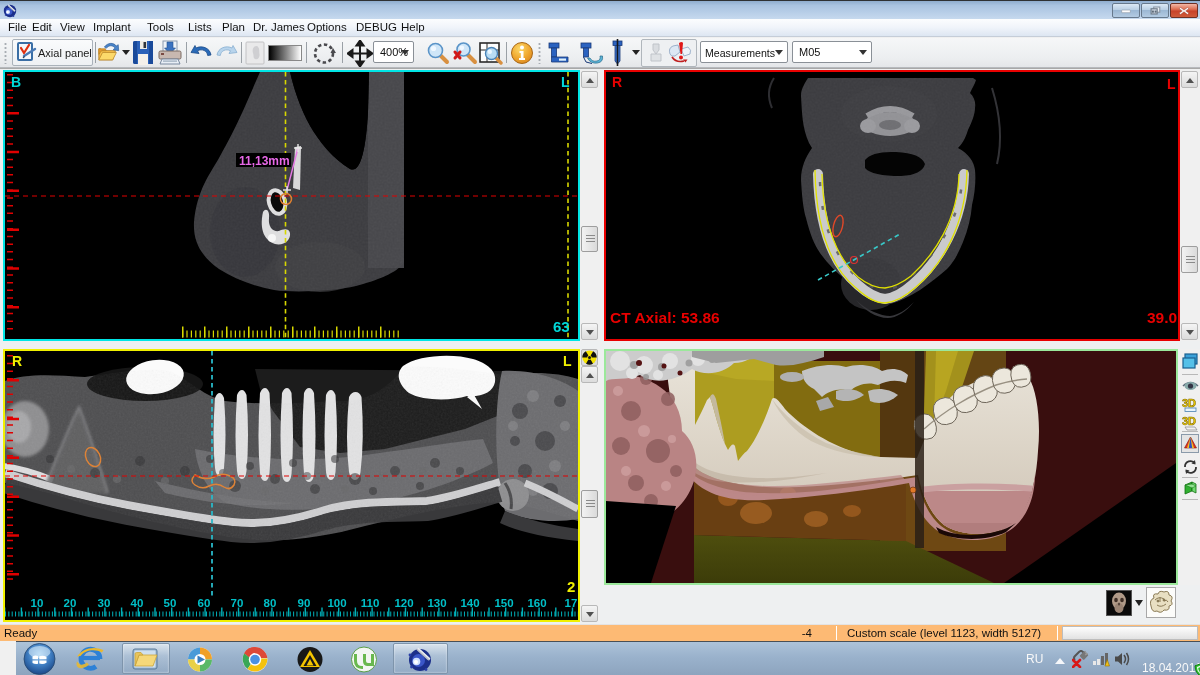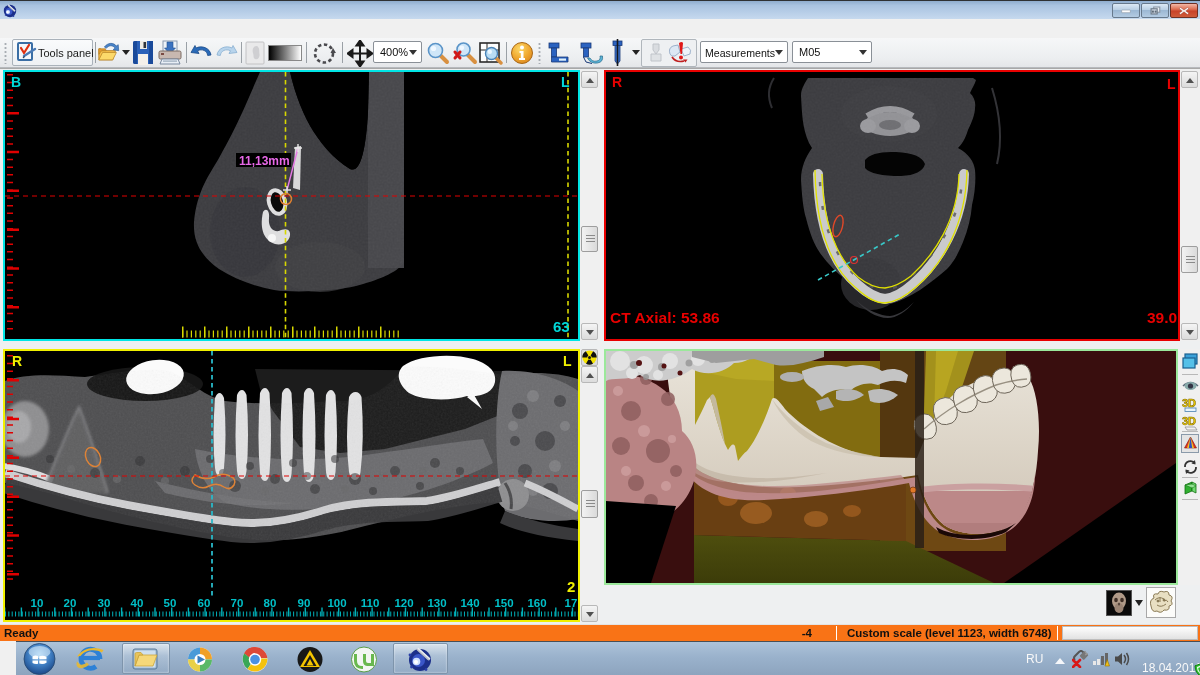--- a/index.html
+++ b/index.html
@@ -48,22 +48,22 @@
 .sb{position:absolute;width:20px;background:#f0f0f0;}
 .sbbtn{position:absolute;left:1px;width:17px;height:17px;background:linear-gradient(#f4f4f4,#dcdcdc);
   border:1px solid #b8b8b8;border-radius:2px;}
 .sbthumb{position:absolute;left:1px;width:17px;background:linear-gradient(90deg,#f2f2f2,#dadada);
   border:1px solid #9d9d9d;border-radius:2px;}
 .tri-up{position:absolute;left:4px;top:6px;width:0;height:0;border-left:4px solid transparent;border-right:4px solid transparent;border-bottom:5px solid #505050;}
 .tri-dn{position:absolute;left:4px;top:6px;width:0;height:0;border-left:4px solid transparent;border-right:4px solid transparent;border-top:5px solid #505050;}
 .thlines{position:absolute;left:4px;top:50%;margin-top:-4px;width:9px;height:7px;
   background:repeating-linear-gradient(#8a8a8a 0,#8a8a8a 1px,transparent 1px,transparent 3px);}
 
-#statusbar{position:absolute;left:0;top:624px;width:1200px;height:17px;background:#f97316;
-  border-top:1px solid #e3e3e3;font-size:11.5px;color:#111;font-weight:bold;}
+#statusbar{position:absolute;left:0;top:624px;width:1200px;height:17px;background:#fdba74;
+  border-top:1px solid #e3e3e3;font-size:11.5px;color:#111;}
 
 #taskbar{position:absolute;left:16px;top:641px;width:1200px;height:34px;
   background:linear-gradient(#adc3d9 0%,#9ab2cc 45%,#8da4be 100%);
   border-top:1px solid #494f55;}
 .tbtn{position:absolute;top:1px;height:31px;border-radius:2px;}
 .tbtn.act{background:linear-gradient(rgba(255,255,255,0.55),rgba(255,255,255,0.18) 40%,rgba(160,185,210,0.25));
   border:1px solid #7e94ab;box-shadow:inset 0 0 2px rgba(255,255,255,.8);}
 </style>
 </head>
 <body>
@@ -94,30 +94,43 @@
             <rect x="13.6" y="7.6" width="2.2" height="2.4" fill="#5e6b79" stroke="none"></rect>
           </g>
         </svg>
       </div>
     <div class="winbtn" id="btncls">
         <svg class="glyph" viewBox="0 0 28 15">
           <path d="M10 4 L14 7 L18 4 L19.5 5.5 L16 8 L19.5 10.5 L18 12 L14 9 L10 12 L8.5 10.5 L12 8 L8.5 5.5 Z" fill="#fdfdfd" stroke="#8d4035" stroke-width="0.5"></path>
         </svg>
       </div>
   </div>
+  <div id="menubar">
+    <span style="left:8px">File</span>
+    <span style="left:32px">Edit</span>
+    <span style="left:60px">View</span>
+    <span style="left:93px">Implant</span>
+    <span style="left:147px">Tools</span>
+    <span style="left:188px">Lists</span>
+    <span style="left:222px">Plan</span>
+    <span style="left:253px">Dr. James</span>
+    <span style="left:307px">Options</span>
+    <span style="left:356px">DEBUG</span>
+    <span style="left:401px">Help</span>
+  </div>
   <div id="toolbar">
     <div class="grip" style="left:4px"></div>
     <div class="abs" style="left:12px;top:1px;width:81px;height:27px;background:linear-gradient(#fafbfc,#eef1f4);border:1px solid #aab2ba;border-radius:2px;"></div>
     <svg class="abs" style="left:16px;top:3px" width="22" height="22" viewBox="0 0 22 22">
       <rect x="2" y="2" width="14" height="17" rx="1" fill="#f4f7fb" stroke="#3a6ea5" stroke-width="2"></rect>
       <path d="M5 7 L8 12 L13 4" fill="none" stroke="#e03010" stroke-width="2.2" stroke-linecap="round"></path>
       <path d="M8 15 L19 8" stroke="#4a7ab5" stroke-width="2.4" stroke-linecap="round"></path>
       <path d="M6.5 16.5 L9 14.5 L8 17.5 Z" fill="#26425e"></path>
     </svg>
-    <div class="abs" style="left:38px;top:8.5px;font-size:11px;color:#1a1a1a;">Tools panel</div>
+    <div class="abs" style="left:38px;top:8.5px;font-size:11px;color:#1a1a1a;">Axial panel</div>
     <div class="tsep" style="left:95px"></div>
     <svg class="abs" style="left:97px;top:3px" width="24" height="23" viewBox="0 0 26 24">
       <path d="M2 8 L2 20 L17 20 L20 10 L5 10 L4 8 Z" fill="#f8c04a" stroke="#b8862a" stroke-width="1"></path>
       <path d="M2 8 L9 8 L10 10 L5 10 L2 14 Z" fill="#e8982a" stroke="#b8862a" stroke-width="0.8"></path>
       <path d="M2 20 L6 12 L21 12 L17 20 Z" fill="#fcd96a" stroke="#b8862a" stroke-width="0.8"></path>
       <path d="M8 6 C12 1 18 1 21 5 L23 3.5 L23.5 10 L17.5 9 L19.5 7 C17 3.8 12.5 4 10 7.5 Z" fill="#4a84c8" stroke="#2a5a98" stroke-width="0.7"></path>
     </svg>
     <div class="abs" style="left:122px;top:12px;width:0;height:0;border-left:4px solid transparent;border-right:4px solid transparent;border-top:5px solid #222;"></div>
     <svg class="abs" style="left:131px;top:2px" width="24" height="25" viewBox="0 0 24 25">
       <path d="M2 3 Q2 1 4 1 L20 1 Q22 1 22 3 L22 22 Q22 24 20 24 L4 24 Q2 24 2 22 Z" fill="#2a60b8"></path>
@@ -167,21 +180,21 @@
     <svg class="abs" style="left:347px;top:2px" width="26" height="27" viewBox="0 0 26 27">
       <g stroke="#1a1a1a" stroke-width="2" fill="#1a1a1a">
         <line x1="13" y1="4" x2="13" y2="23"></line>
           <line x1="3" y1="13.5" x2="23" y2="13.5"></line>
         <path d="M13 0.5 L9.5 5.5 L16.5 5.5 Z"></path>
           <path d="M13 26.5 L9.5 21.5 L16.5 21.5 Z"></path>
         <path d="M0.5 13.5 L5.5 10 L5.5 17 Z"></path>
           <path d="M25.5 13.5 L20.5 10 L20.5 17 Z"></path>
       </g>
     </svg>
-    <div class="combo" style="left:373px;width:49px">
+    <div class="combo" style="left:373px;width:41px">
         <div class="ctext">400%</div>
         <div class="carr"></div>
       </div>
     <svg class="abs" style="left:426px;top:3px" width="24" height="24" viewBox="0 0 24 24">
       <line x1="13" y1="13" x2="21" y2="21" stroke="#d89040" stroke-width="4" stroke-linecap="round"></line>
       <circle cx="9.5" cy="9.5" r="7" fill="#cfe6f8" stroke="#5a94c8" stroke-width="1.6"></circle>
       <circle cx="7.5" cy="7.5" r="2.6" fill="#f0f8ff"></circle>
     </svg>
     <svg class="abs" style="left:452px;top:3px" width="26" height="24" viewBox="0 0 26 24">
       <line x1="15" y1="13" x2="23" y2="21" stroke="#d89040" stroke-width="4" stroke-linecap="round"></line>
@@ -665,21 +678,21 @@
           <circle cx="11" cy="13" r="1" fill="#6a5a3a"></circle>
           <circle cx="17" cy="12" r="1" fill="#6a5a3a"></circle>
         </g>
       </svg>
     </div>
   </div>
   <div id="statusbar">
     <div class="abs" style="left:4px;top:2px;">Ready</div>
     <div class="abs" style="left:770px;top:2px;width:42px;text-align:right;">-4</div>
     <div class="abs" style="left:836px;top:1px;width:1px;height:14px;background:#c4c4c4;border-right:1px solid #fff;"></div>
-    <div class="abs" style="left:847px;top:2px;">Custom scale (level 1123, width 6748)</div>
+    <div class="abs" style="left:847px;top:2px;">Custom scale (level 1123, width 5127)</div>
     <div class="abs" style="left:1057px;top:1px;width:1px;height:14px;background:#c4c4c4;border-right:1px solid #fff;"></div>
     <div class="abs" style="left:1062px;top:1px;width:136px;height:14px;border:1px solid #bdbdbd;background:linear-gradient(#fdfdfd,#e2e2e2);"></div>
   </div>
   <div id="taskbar">
     <svg class="abs" style="left:7px;top:1px" width="33" height="32" viewBox="0 0 33 32">
       <defs>
         <radialGradient id="orb" cx="0.5" cy="0.35" r="0.8">
           <stop offset="0" stop-color="#9ecdf2"></stop>
             <stop offset="0.45" stop-color="#3f7ec2"></stop>
             <stop offset="0.8" stop-color="#1c4a8a"></stop>

